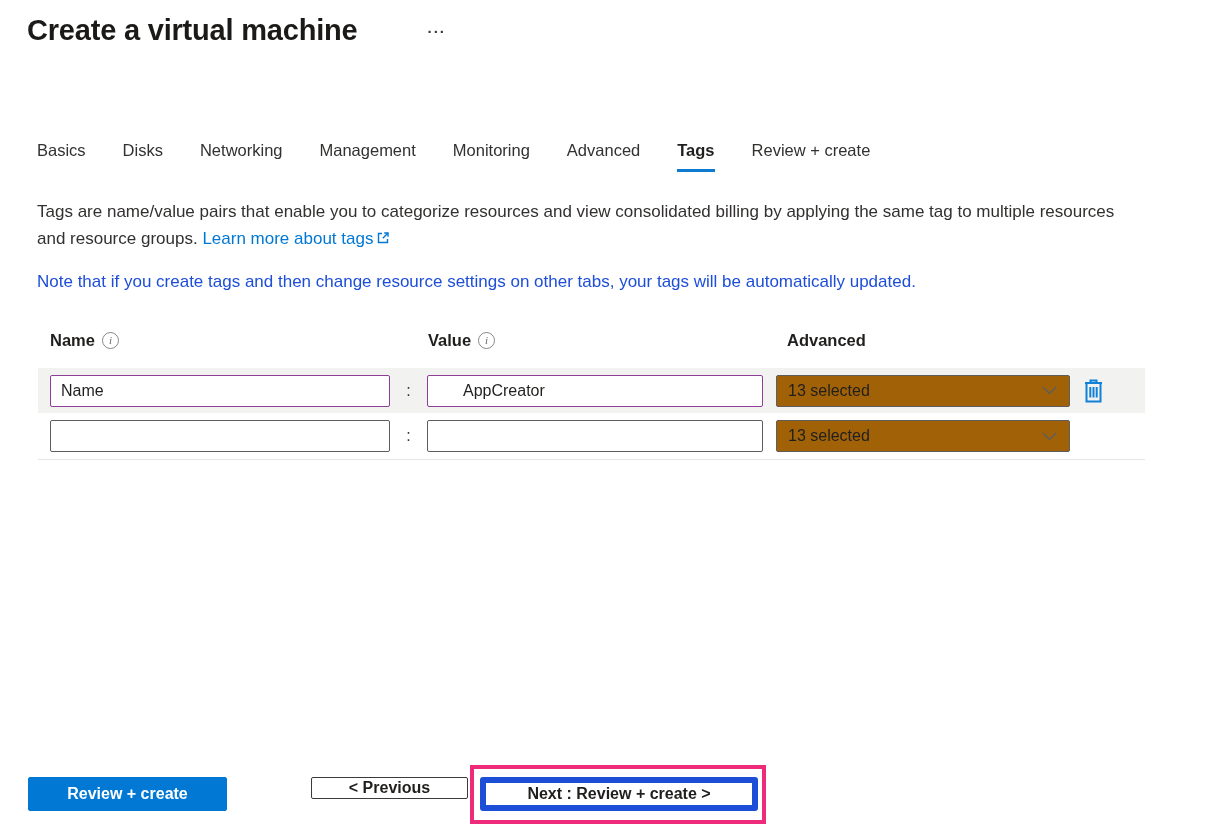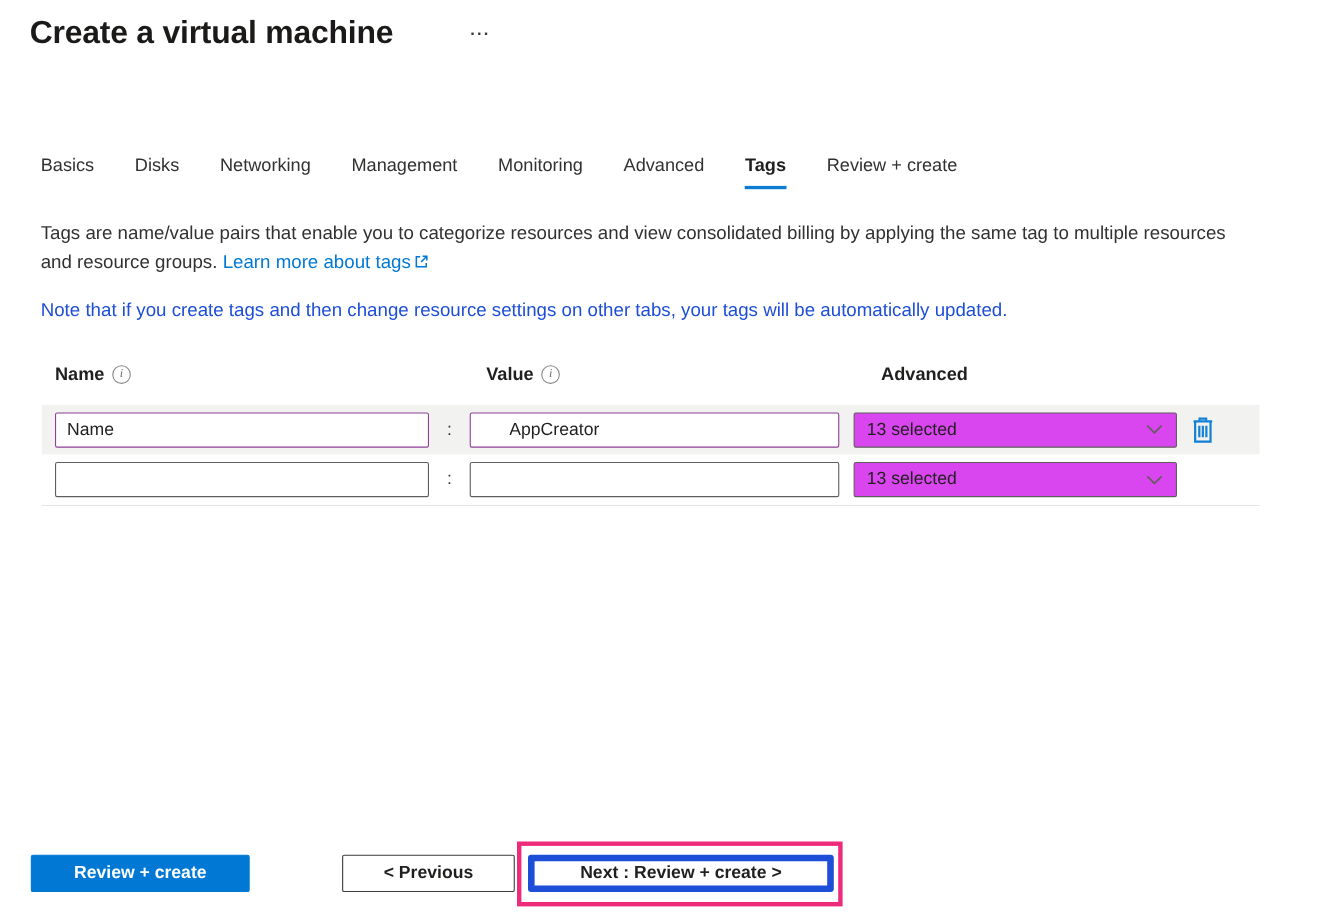--- a/index.html
+++ b/index.html
@@ -32,21 +32,21 @@
   .intro { position: absolute; top: 199px; left: 37px; width: 1085px; font-size: 17px; line-height: 26.5px; color: #323130; }
   .learn-link { color: #0078d4; text-decoration: none; cursor: pointer; white-space: nowrap; }
   .ext-icon { margin-left: 3px; vertical-align: -1px; }
   .note { position: absolute; top: 272px; left: 37px; width: 1110px; font-size: 17px; color: #1d4ed8; }
 
   
   .tags-table { position: absolute; top: 330px; left: 38px; width: 1107px; }
   .thead { display: flex; align-items: center; height: 20px; padding-left: 12px; margin-bottom: 18px; font-size: 16.5px; font-weight: 700; color: #201f1e; }
   .th { display: flex; align-items: center; gap: 7px; }
   .th-name { width: 378px; }
-  .th-value { width: 348px; margin-left: 14px; }
+  .th-value { width: 348px; }
   .th-resource { padding-left: 11px; }
   .info-icon {
     width: 17px; height: 17px; border-radius: 50%;
     border: 1px solid #8a8886; color: #6b6968;
     font-size: 11px; font-weight: 400; font-style: italic;
     font-family: "Liberation Serif", serif;
     display: inline-flex; align-items: center; justify-content: center;
     cursor: pointer; line-height: 1;
   }
 
@@ -59,34 +59,34 @@
     padding: 0 10px; font-size: 16px; font-family: inherit;
     color: #201f1e; background: #ffffff; outline: none;
   }
   .txt.name-col { width: 340px; }
   .txt.value-col { width: 336px; padding-left: 35px; }
   .txt.dirty { border-color: #8f3e97; }
   .colon-cell { width: 37px; text-align: center; font-size: 16px; color: #323130; }
 
   .dropdown {
     margin-left: 13px; width: 294px; height: 32px;
-    border: 1px solid #605e5c; border-radius: 2px; background: #d946ef;
+    border: 1px solid #605e5c; border-radius: 2px; background: #a16207;
     display: flex; align-items: center; justify-content: space-between;
     padding: 0 12px 0 11px; font-size: 16px; color: #201f1e; cursor: pointer;
   }
   .trash-btn { margin-left: 12px; background: none; border: none; cursor: pointer; display: flex; align-items: center; }
 
   
   .btn { font-family: inherit; cursor: pointer; border-radius: 2px; font-size: 16px; }
   .btn-primary {
     position: absolute; left: 28px; top: 777px; width: 199px; height: 34px;
     background: #0078d4; color: #ffffff; border: 1px solid #0078d4; font-weight: 700;
   }
   .btn-previous {
-    position: absolute; left: 311px; top: 777px; width: 157px; height: 34px;
+    position: absolute; left: 311px; top: 777px; width: 157px; height: 22px;
     background: #ffffff; color: #201f1e; border: 1px solid #3b3a39; font-weight: 600;
   }
   .btn-next {
     position: absolute; left: 480px; top: 777px; width: 278px; height: 34px;
     background: #ffffff; color: #201f1e; border: 6px solid #1d4ed8; border-radius: 3px; font-weight: 600;
   }
   .annotation-box {
     position: absolute; left: 470px; top: 765px; width: 296px; height: 59px;
     border: 4px solid #ee2b7b; pointer-events: none;
   }

